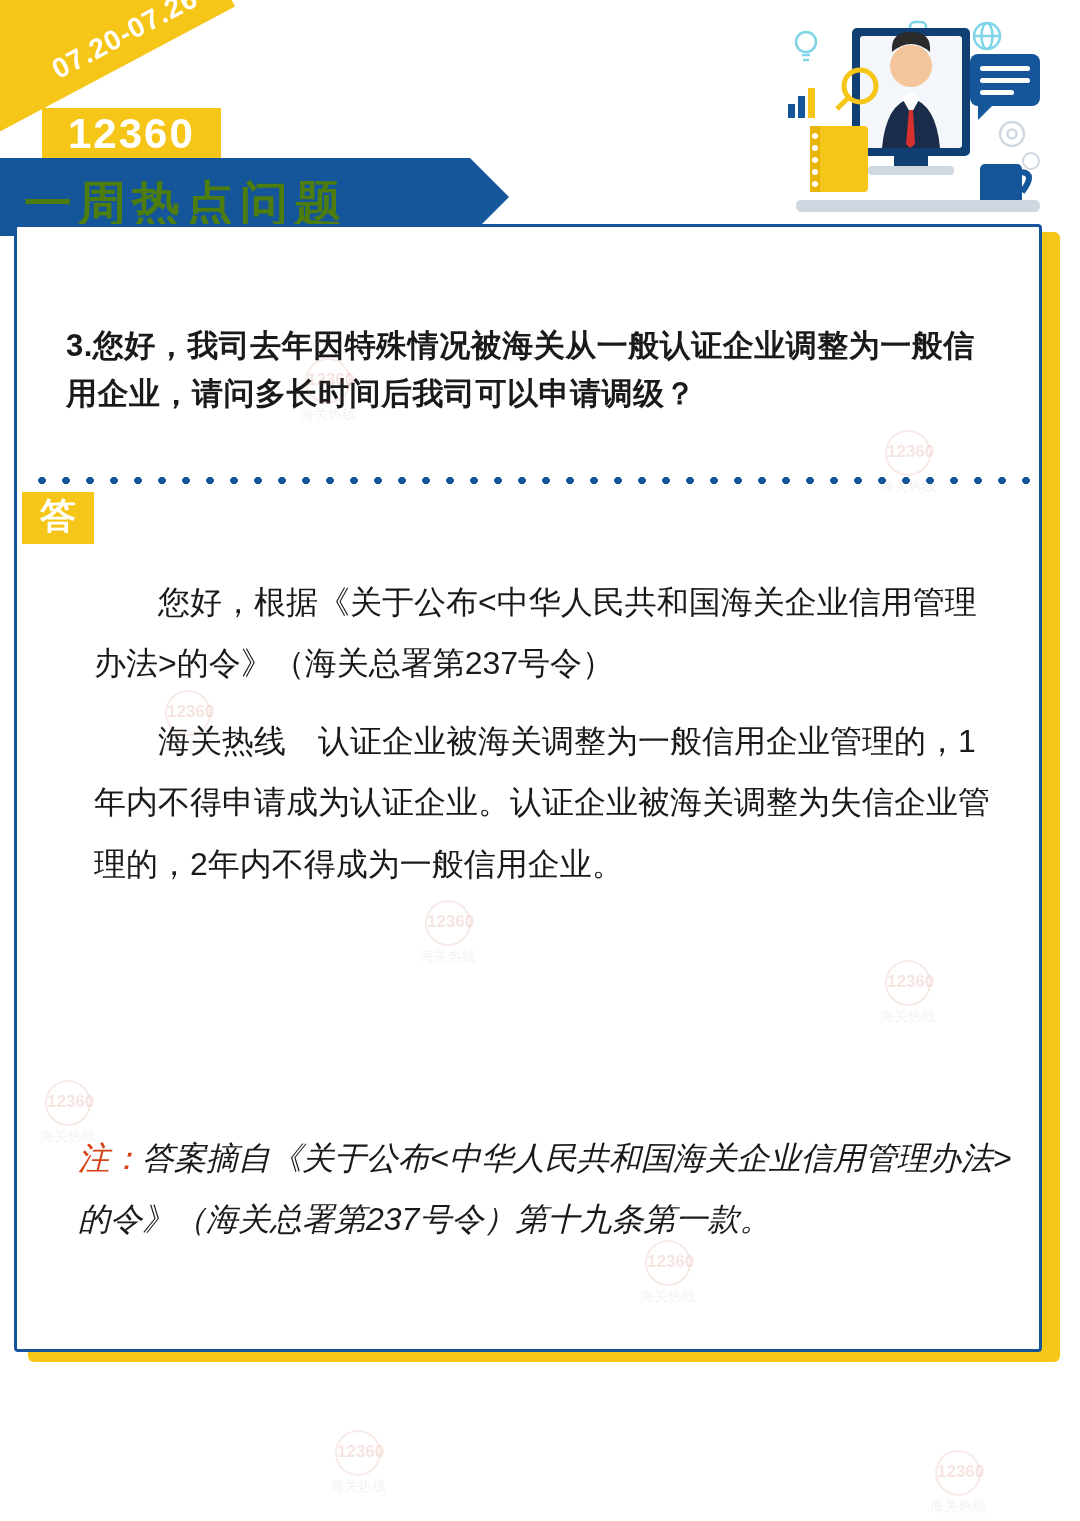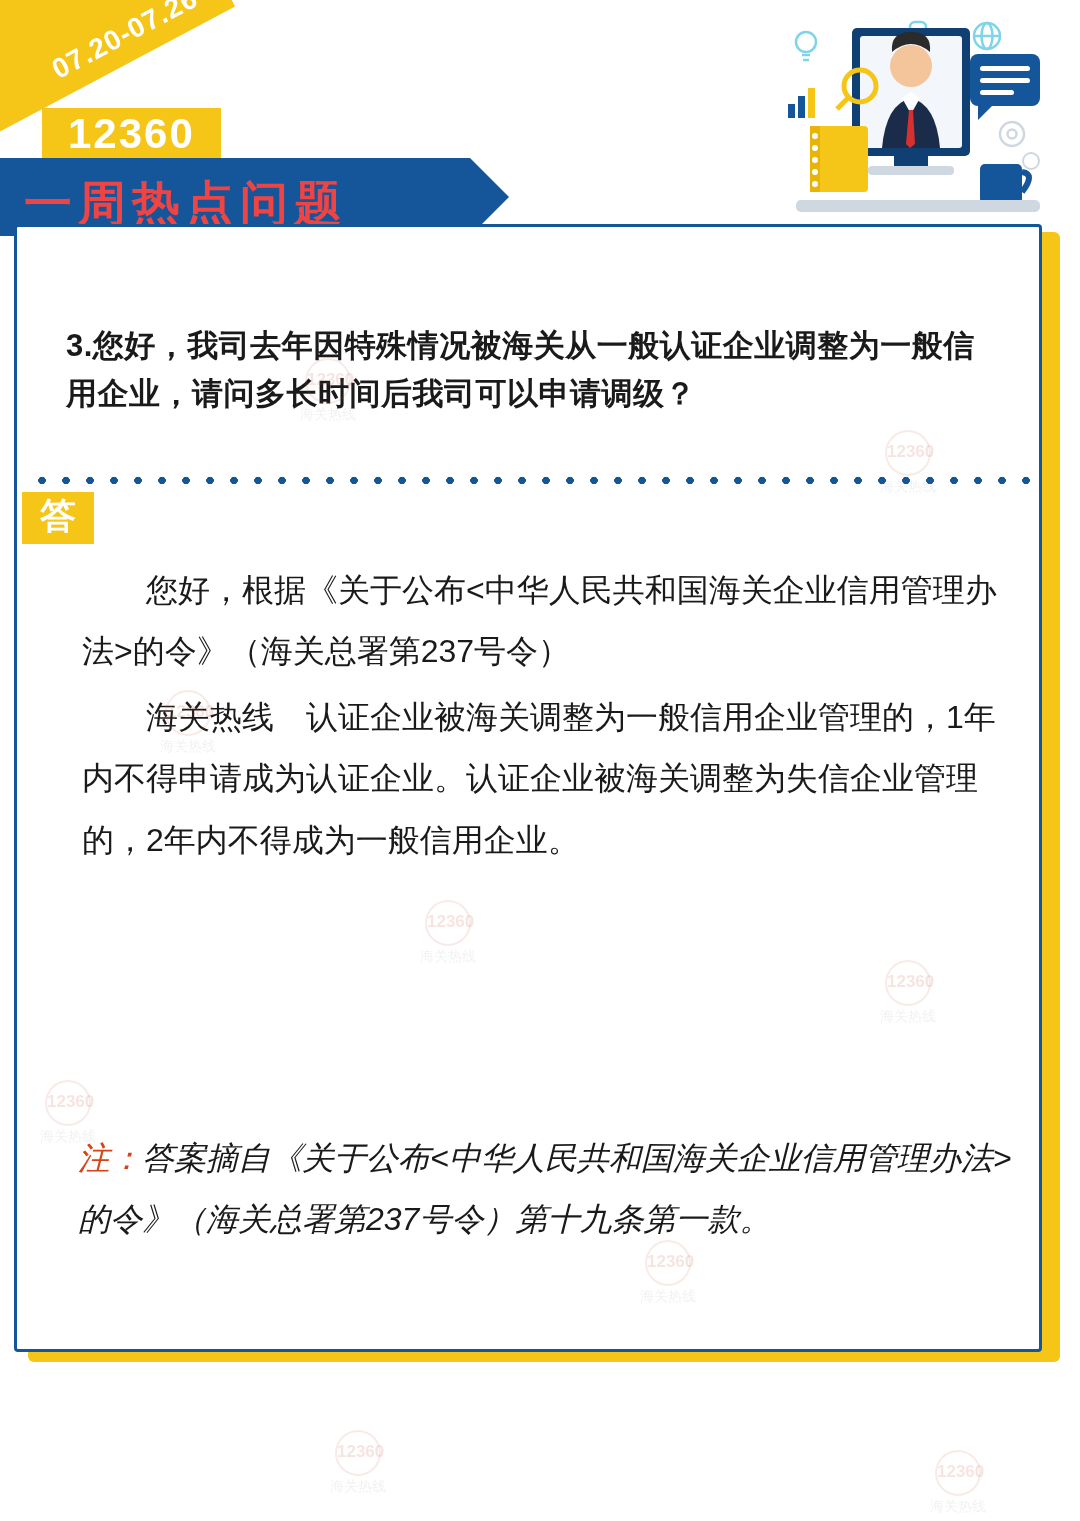--- a/index.html
+++ b/index.html
@@ -70,21 +70,21 @@
     top: 0;
     width: 0; height: 0;
     border-top: 39px solid transparent;
     border-bottom: 39px solid transparent;
     border-left: 39px solid #15559a;
   }
   .title-text {
     position: absolute;
     top: 172px;
     left: 24px;
-    color: #ef4444;
+    color: #4d7c0f;
     font-size: 48px;
     font-weight: bold;
     letter-spacing: 6px;
     font-family: Liberation Mono, monospace;
   }
 
   
   .illustration {
     position: absolute;
     top: 14px;
@@ -153,21 +153,21 @@
   .answer-body {
     position: absolute;
     top: 556px;
     left: 78px;
     width: 940px;
     font-size: 32px;
     color: #1a1a1a;
     line-height: 1.92;
   }
   .answer-body p {
-    margin: 4px;
+    margin: 16px;
     text-indent: 2em;
   }
 
   .note {
     position: absolute;
     top: 1128px;
     left: 78px;
     width: 940px;
     font-size: 32px;
     color: #1a1a1a;

